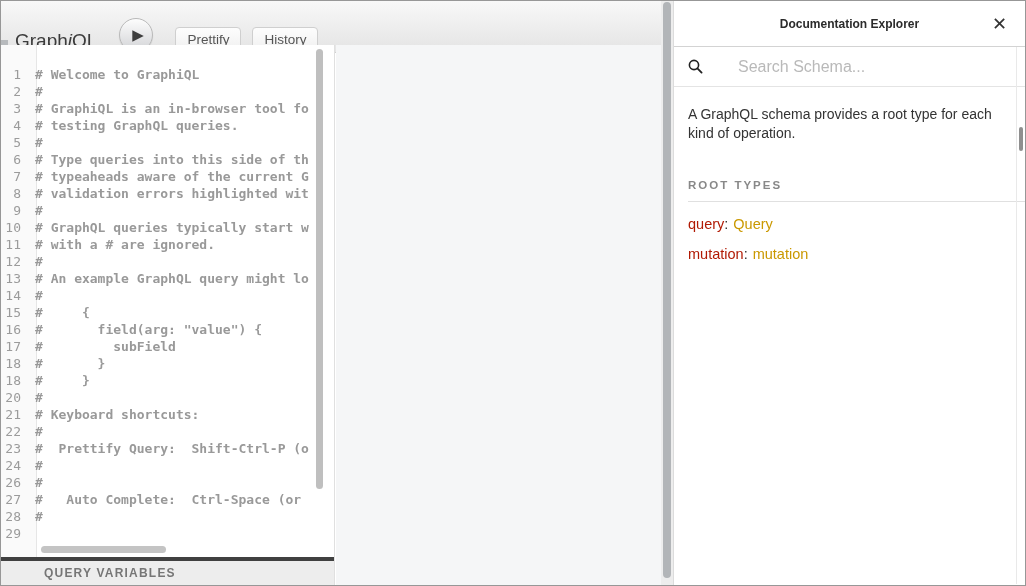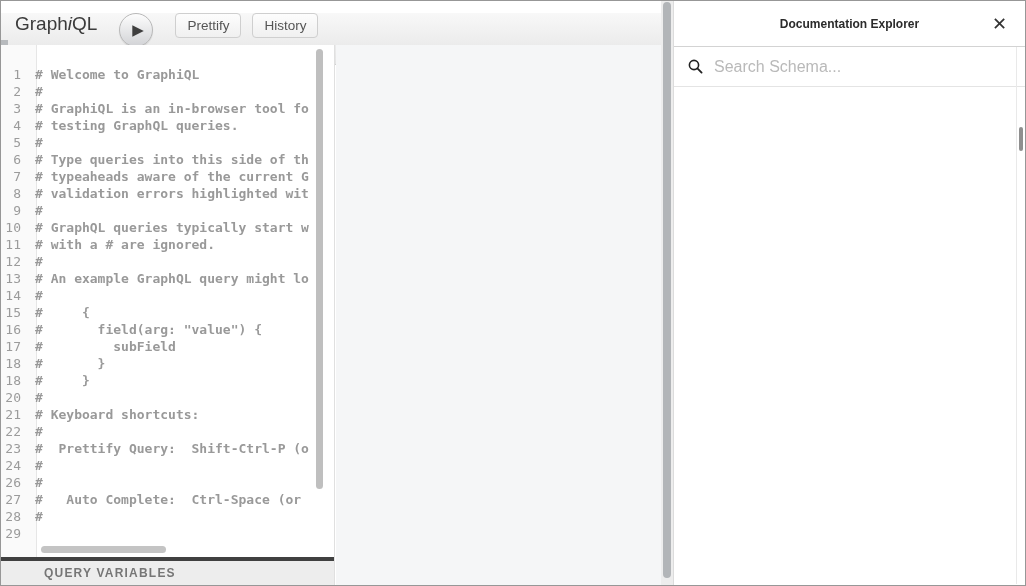--- a/index.html
+++ b/index.html
@@ -2,23 +2,23 @@
 <html style="--keyword: #B11A04; --type-name: #CA9800; --comment: #999999;"><head>
 <meta charset="utf-8">
 <style>
   * { box-sizing: border-box; }
   html,body { margin:0; padding:0; }
   body { width:1026px; height:586px; font-family:"Liberation Sans", sans-serif; }
   .app { position:relative; width:1026px; height:586px; background:#fff; border:1px solid #979797; overflow:hidden; }
 
   
   .main { position:absolute; left:0; top:0; width:660px; height:100%; }
-  .topbar { position:absolute; left:0; top:12px; width:660px; height:52px;
+  .topbar { position:absolute; left:0; top:0; width:660px; height:52px;
             background:linear-gradient(#f8f8f8,#e4e4e4); border-bottom:1px solid #d0d0d0;
-            display:flex; align-items:flex-start; }
+            display:flex; align-items:flex-end; }
   .logo { margin-left:14px; font-size:19px; color:#3b3b3b; }
   .logo em { font-style:italic; }
   .execute-btn { margin-left:22px; width:34px; height:34px; border-radius:50%;
             background:linear-gradient(#fdfdfd,#d2d3d6); border:1px solid #b9b9b9;
             box-shadow:0 1px 1px rgba(0,0,0,0.12);
             display:flex; align-items:center; justify-content:center; cursor:pointer; padding:0; }
   .play-glyph { font-size:15px; color:#3e3e3e; margin-left:3px; line-height:1;
             font-family:"DejaVu Sans", sans-serif; }
   .toolbar-btn { height:25px; padding:0 11px; font-size:13.5px; color:#555;
             background:linear-gradient(#fdfdfd,#f0f0f0); border:1px solid #cfcfcf;
@@ -59,21 +59,21 @@
   
   .doc-panel { position:absolute; left:672px; right:0; top:0; bottom:0;
             background:#fff; border-left:1px solid #dcdcdc; }
   .doc-header { position:relative; height:46px; border-bottom:1px solid #d3d3d3;
             display:flex; align-items:center; justify-content:center; }
   .doc-title { font-weight:bold; font-size:12px; color:#2b2b2b; }
   .doc-close { position:absolute; right:12px; top:50%; transform:translateY(-50%);
             border:none; background:none; font-size:18px; color:#333; cursor:pointer;
             padding:2px 6px; line-height:1; font-family:"DejaVu Sans", sans-serif; }
   .doc-search { height:40px; border-bottom:1px solid #e4e4e4;
-            display:flex; align-items:center; padding:0 14px; }
+            display:flex; align-items:center; padding:0 14px;gap:24px; }
   .doc-search svg { flex:none; margin-right:9px; }
   .doc-search input { flex:1; border:none; outline:none; font-size:16px; color:#333;
             font-family:inherit; background:transparent; }
   .doc-search input::placeholder { color:#b9b9b9; }
   .doc-content { padding:12px 14px 0; }
   .doc-desc { margin:6px 0 0; font-size:14px; line-height:19px; color:#333; max-width:330px; }
   .doc-category-title { margin-top:36px; padding-bottom:10px; margin-right:-14px;
             border-bottom:1px solid #e0e0e0; color:#888; font-size:11.5px;
             font-weight:bold; letter-spacing:2px; }
   .doc-item { margin:14px 0; font-size:14.5px; }
@@ -265,17 +265,30 @@
       <div class="doc-title">Documentation Explorer</div>
       <button class="doc-close">✕</button>
     </div>
     <div class="doc-search">
       <svg width="15" height="15" viewBox="0 0 15 15">
         <circle cx="6" cy="6" r="4.6" fill="none" stroke="#222" stroke-width="1.6"></circle>
         <line x1="9.4" y1="9.4" x2="13.6" y2="13.6" stroke="#222" stroke-width="1.8" stroke-linecap="round"></line>
       </svg>
       <input type="text" placeholder="Search Schema..." style="">
     </div>
+    <div class="doc-content">
+      <p class="doc-desc">A GraphQL schema provides a root type for each kind of operation.</p>
+      <div class="doc-category-title">ROOT TYPES</div>
+      <div class="doc-items">
+  <div class="doc-item">
+    <span class="keyword">query</span><span class="colon">:</span><a class="type-name">Query</a>
+  </div>
+
+  <div class="doc-item">
+    <span class="keyword">mutation</span><span class="colon">:</span><a class="type-name">mutation</a>
+  </div>
+</div>
+    </div>
     <div class="doc-scroll-line"></div>
     <div class="doc-scroll-thumb"></div>
   </aside>
 
 </div>
 
 </body></html>

